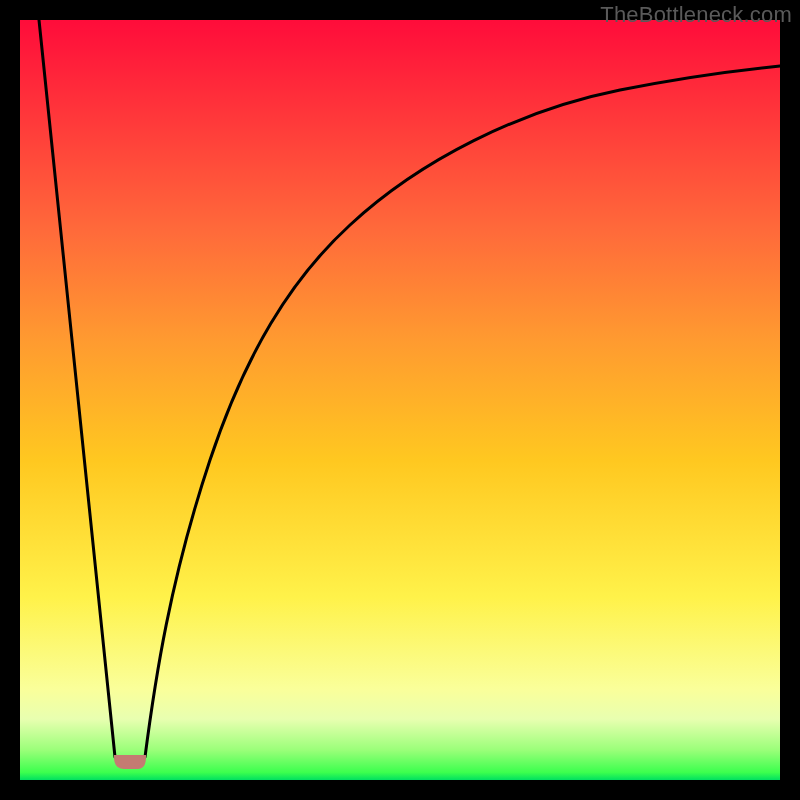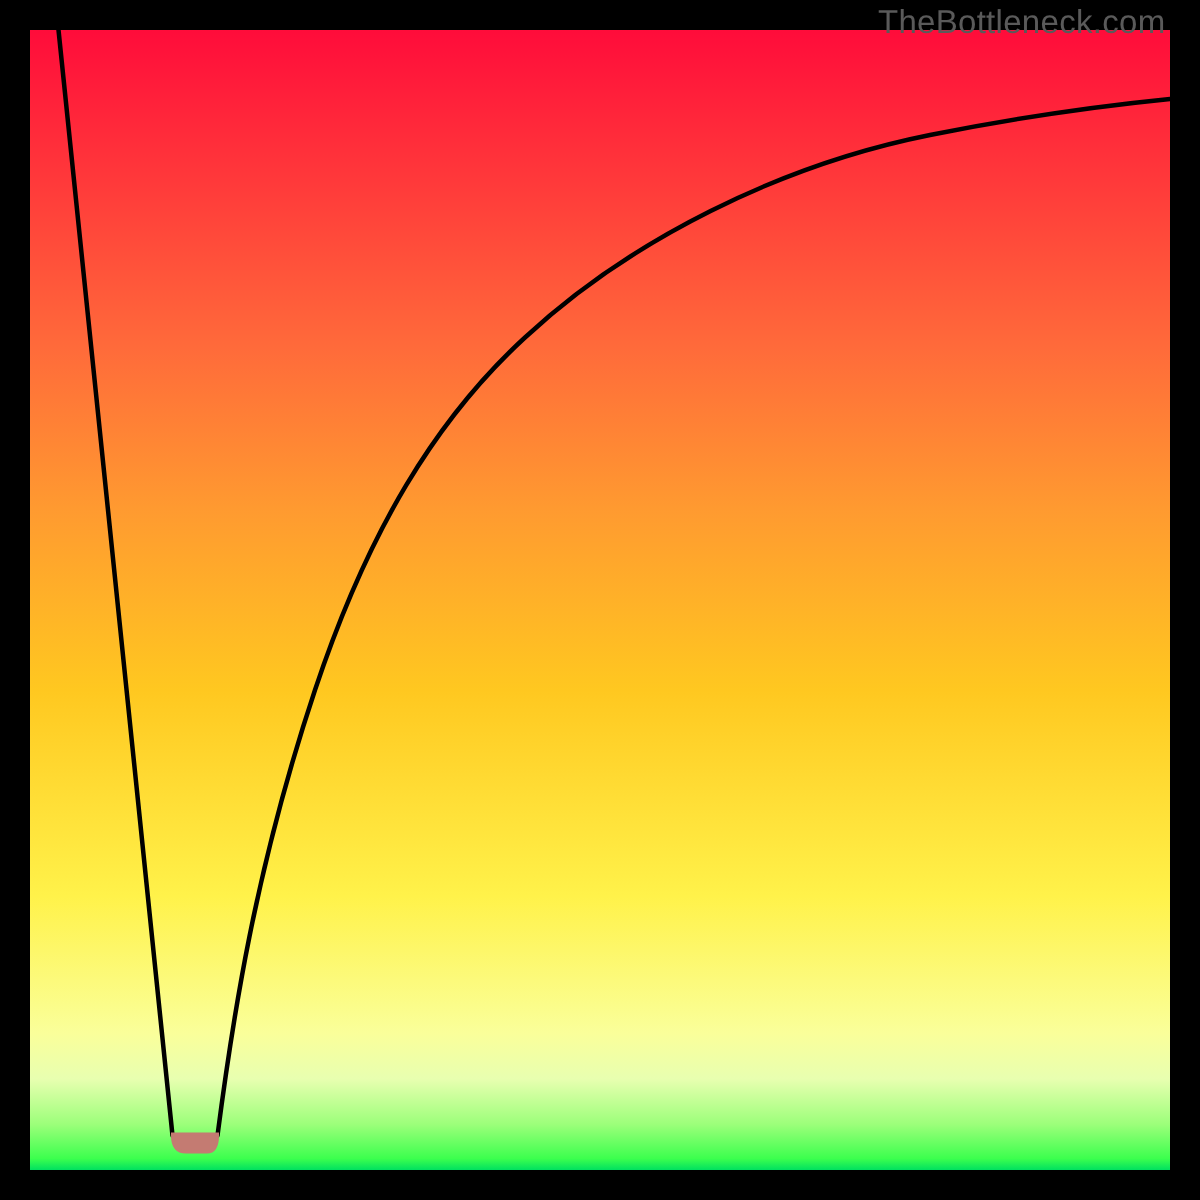--- a/index.html
+++ b/index.html
@@ -33,21 +33,21 @@
       #faff9a 88%,
       #e8ffb0 92%,
       #9cff7a 96%,
       #3cff4e 99%,
       #00e060 100%
     );
   }
   .watermark {
     position: absolute;
     top: 2px;
-    right: 23px;
+    right: 8px;
     font-size: 22px;
     font-weight: 500;
     color: #5a5a5a;
     letter-spacing: 0.2px;
     z-index: 5;
     user-select: none;
   }
   .curve-line {
     fill: none;
     stroke: #000;

